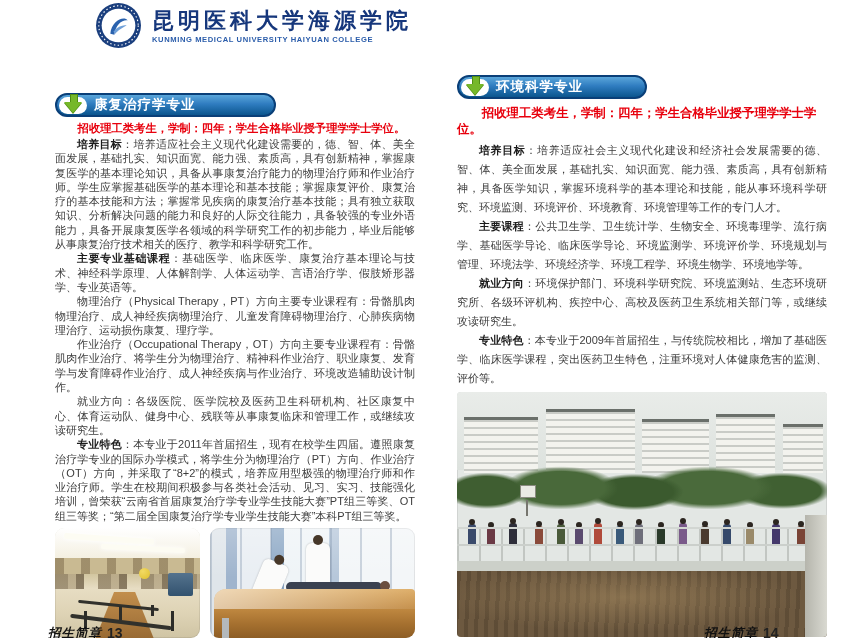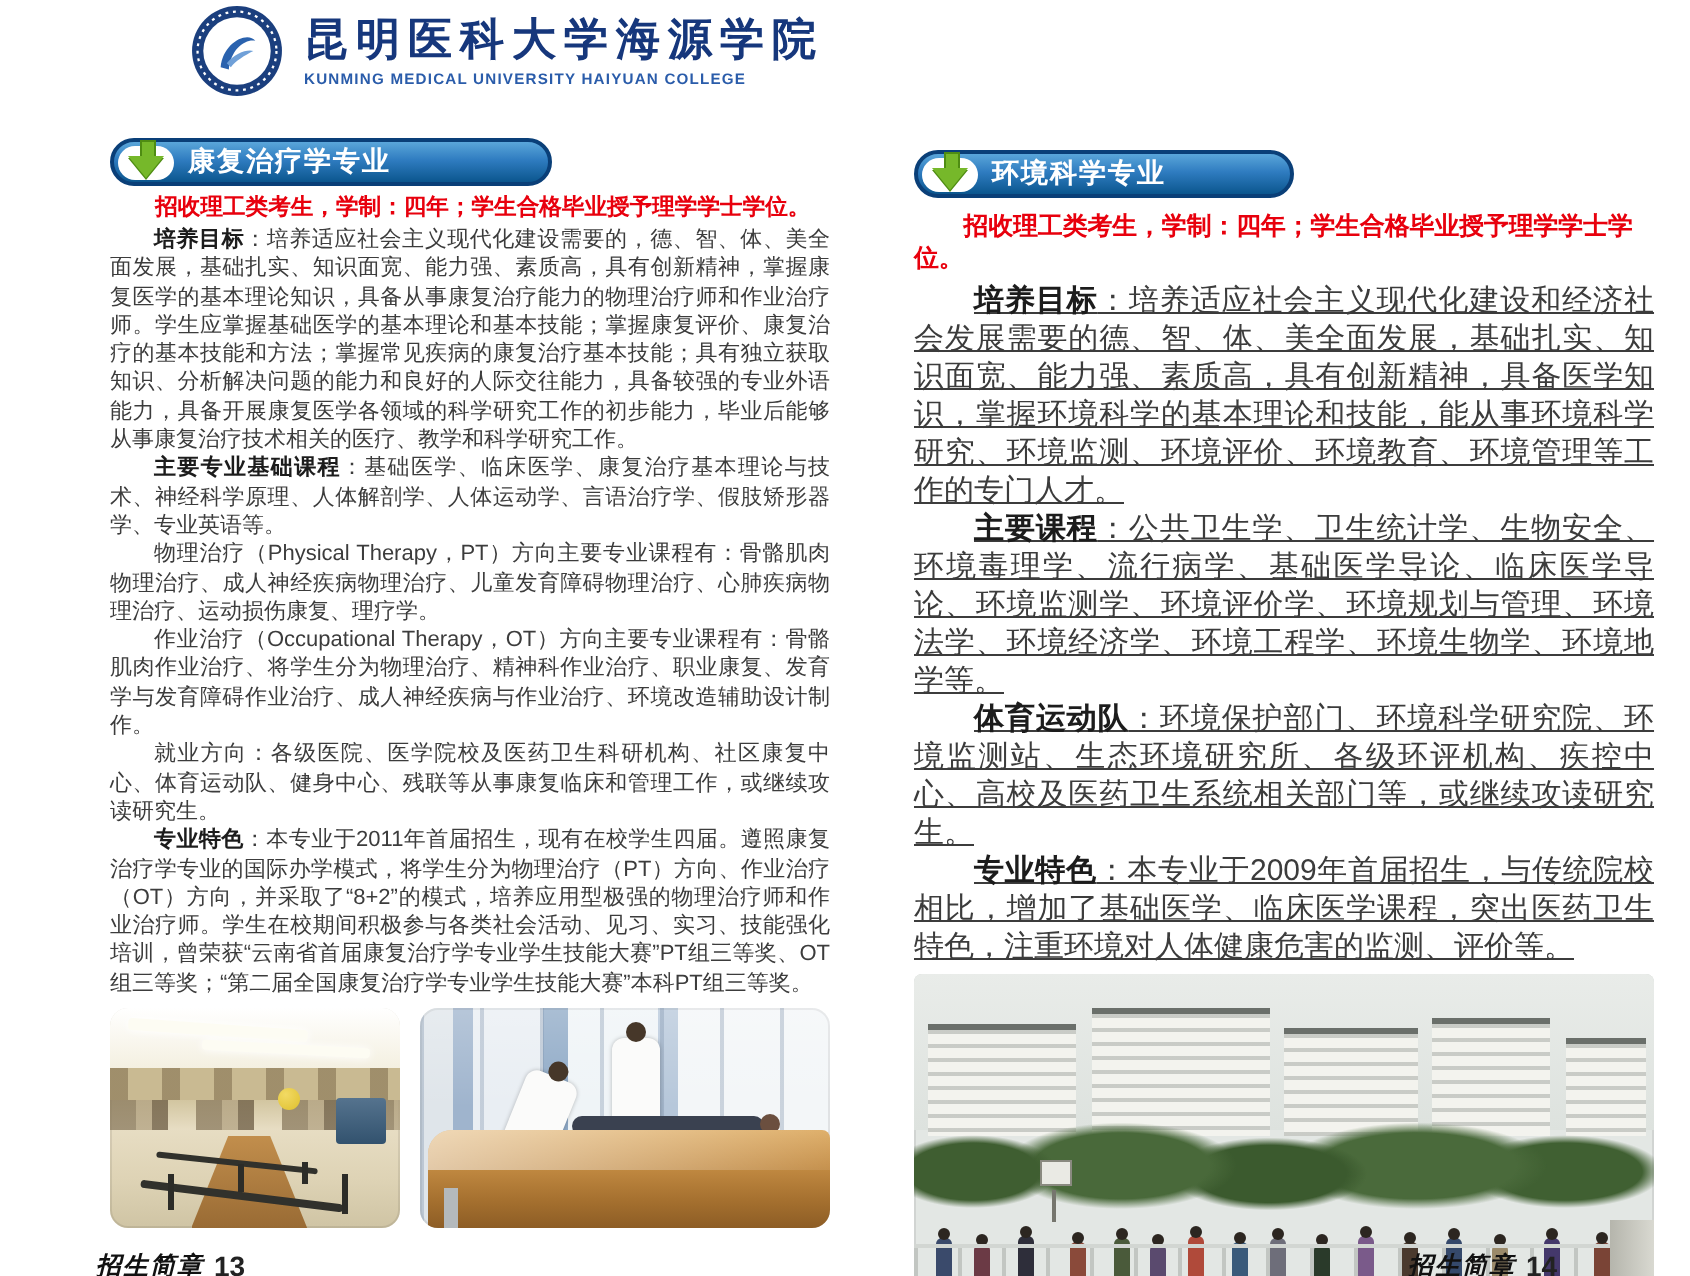--- a/index.html
+++ b/index.html
@@ -16,40 +16,40 @@
 
   
   .page-left{position:absolute;left:55px;top:69px;width:360px;}
   .page-right{position:absolute;left:457px;top:75px;width:370px;}
 
   
   .pill{display:flex;align-items:center;height:24px;box-sizing:border-box;
         background:linear-gradient(180deg,#5aa6da 0%,#2f7cc0 45%,#0b568e 100%);
         border:2px solid #0a3f78;border-radius:14px;color:#fff;font-weight:bold;
         font-size:13.5px;letter-spacing:1px;padding:0 14px 0 2px;}
-  .pill-l{width:221px;}
+  .pill-l{width:221px;margin-top:24px;}
   .pill-r{width:190px;}
   .arrow-notch{position:relative;width:28px;height:17px;background:#fff;border-radius:9px;
         margin-right:7px;flex:0 0 auto;}
   .arr-stem{position:absolute;left:11px;top:-3px;width:6px;height:8px;background:#76b82a;
         border:1px solid #4e8c12;border-bottom:none;}
   .arr-head{position:absolute;left:5px;top:5px;width:0;height:0;
         border-left:9px solid transparent;border-right:9px solid transparent;
         border-top:11px solid #76b82a;filter:drop-shadow(0 1px 0 #4e8c12);}
 
   
   .adm{color:#e8000d;font-weight:bold;text-indent:2em;}
   .adm-l{font-size:11.3px;line-height:14px;margin:4px 0 2px;}
   .adm-r{font-size:12.4px;line-height:16px;margin:6px 0 4px;}
 
   
   .bodyL p{margin:0;text-indent:2em;text-align:justify;font-size:11px;line-height:14.3px;
         color:#3c3c3c;}
-  .bodyR p{margin:0;text-indent:2em;text-align:justify;font-size:15px;line-height:19px;
-        color:#3c3c3c;text-decoration:underline;}
+  .bodyR p{margin:0;text-indent:2em;text-align:justify;font-size:11px;line-height:19px;
+        color:#3c3c3c;}
   .bodyL b,.bodyR b{color:#1c1c1c;}
 
   
   .photos{display:flex;gap:10px;margin-top:5px;}
   .ph{height:110px;border-radius:9px;position:relative;overflow:hidden;
       box-shadow:0 0 0 1px rgba(0,0,0,.08) inset;}
   .ph-gym{width:145px;background:linear-gradient(180deg,#fbf9f1 0%,#f0e8d3 16%,#d9cca6 30%,
           #cfc29b 40%,#e7ddc3 55%,#ded3b5 78%,#cfc4a4 100%);}
   .gym-ceiling{position:absolute;left:0;top:0;right:0;height:27%;
           background:linear-gradient(180deg,#ffffff,#f4f0e1);}
@@ -218,21 +218,21 @@
       <span class="arrow-notch">
         <i class="arr-stem"></i>
           <i class="arr-head"></i>
       </span>
       <span>环境科学专业</span>
     </div>
     <div class="adm adm-r">招收理工类考生，学制：四年；学生合格毕业授予理学学士学位。</div>
     <div class="bodyR">
       <p><b>培养目标</b><span>：培养适应社会主义现代化建设和经济社会发展需要的德、智、体、美全面发展，基础扎实、知识面宽、能力强、素质高，具有创新精神，具备医学知识，掌握环境科学的基本理论和技能，能从事环境科学研究、环境监测、环境评价、环境教育、环境管理等工作的专门人才。</span></p>
       <p><b>主要课程</b><span>：公共卫生学、卫生统计学、生物安全、环境毒理学、流行病学、基础医学导论、临床医学导论、环境监测学、环境评价学、环境规划与管理、环境法学、环境经济学、环境工程学、环境生物学、环境地学等。</span></p>
-      <p><b>体育运动队</b><span>：环境保护部门、环境科学研究院、环境监测站、生态环境研究所、各级环评机构、疾控中心、高校及医药卫生系统相关部门等，或继续攻读研究生。</span></p>
+      <p><b>就业方向</b><span>：环境保护部门、环境科学研究院、环境监测站、生态环境研究所、各级环评机构、疾控中心、高校及医药卫生系统相关部门等，或继续攻读研究生。</span></p>
       <p><b>专业特色</b><span>：本专业于2009年首届招生，与传统院校相比，增加了基础医学、临床医学课程，突出医药卫生特色，注重环境对人体健康危害的监测、评价等。</span></p>
     </div>
 
     <div class="ph-env">
       <div class="env-sky"></div>
       <div class="bldg" style="left:2%;top:10%;width:20%;height:22%;"></div>
       <div class="bldg" style="left:24%;top:7%;width:24%;height:25%;"></div>
       <div class="bldg" style="left:50%;top:11%;width:18%;height:21%;"></div>
       <div class="bldg" style="left:70%;top:9%;width:16%;height:23%;"></div>
       <div class="bldg" style="left:88%;top:13%;width:11%;height:19%;"></div>

